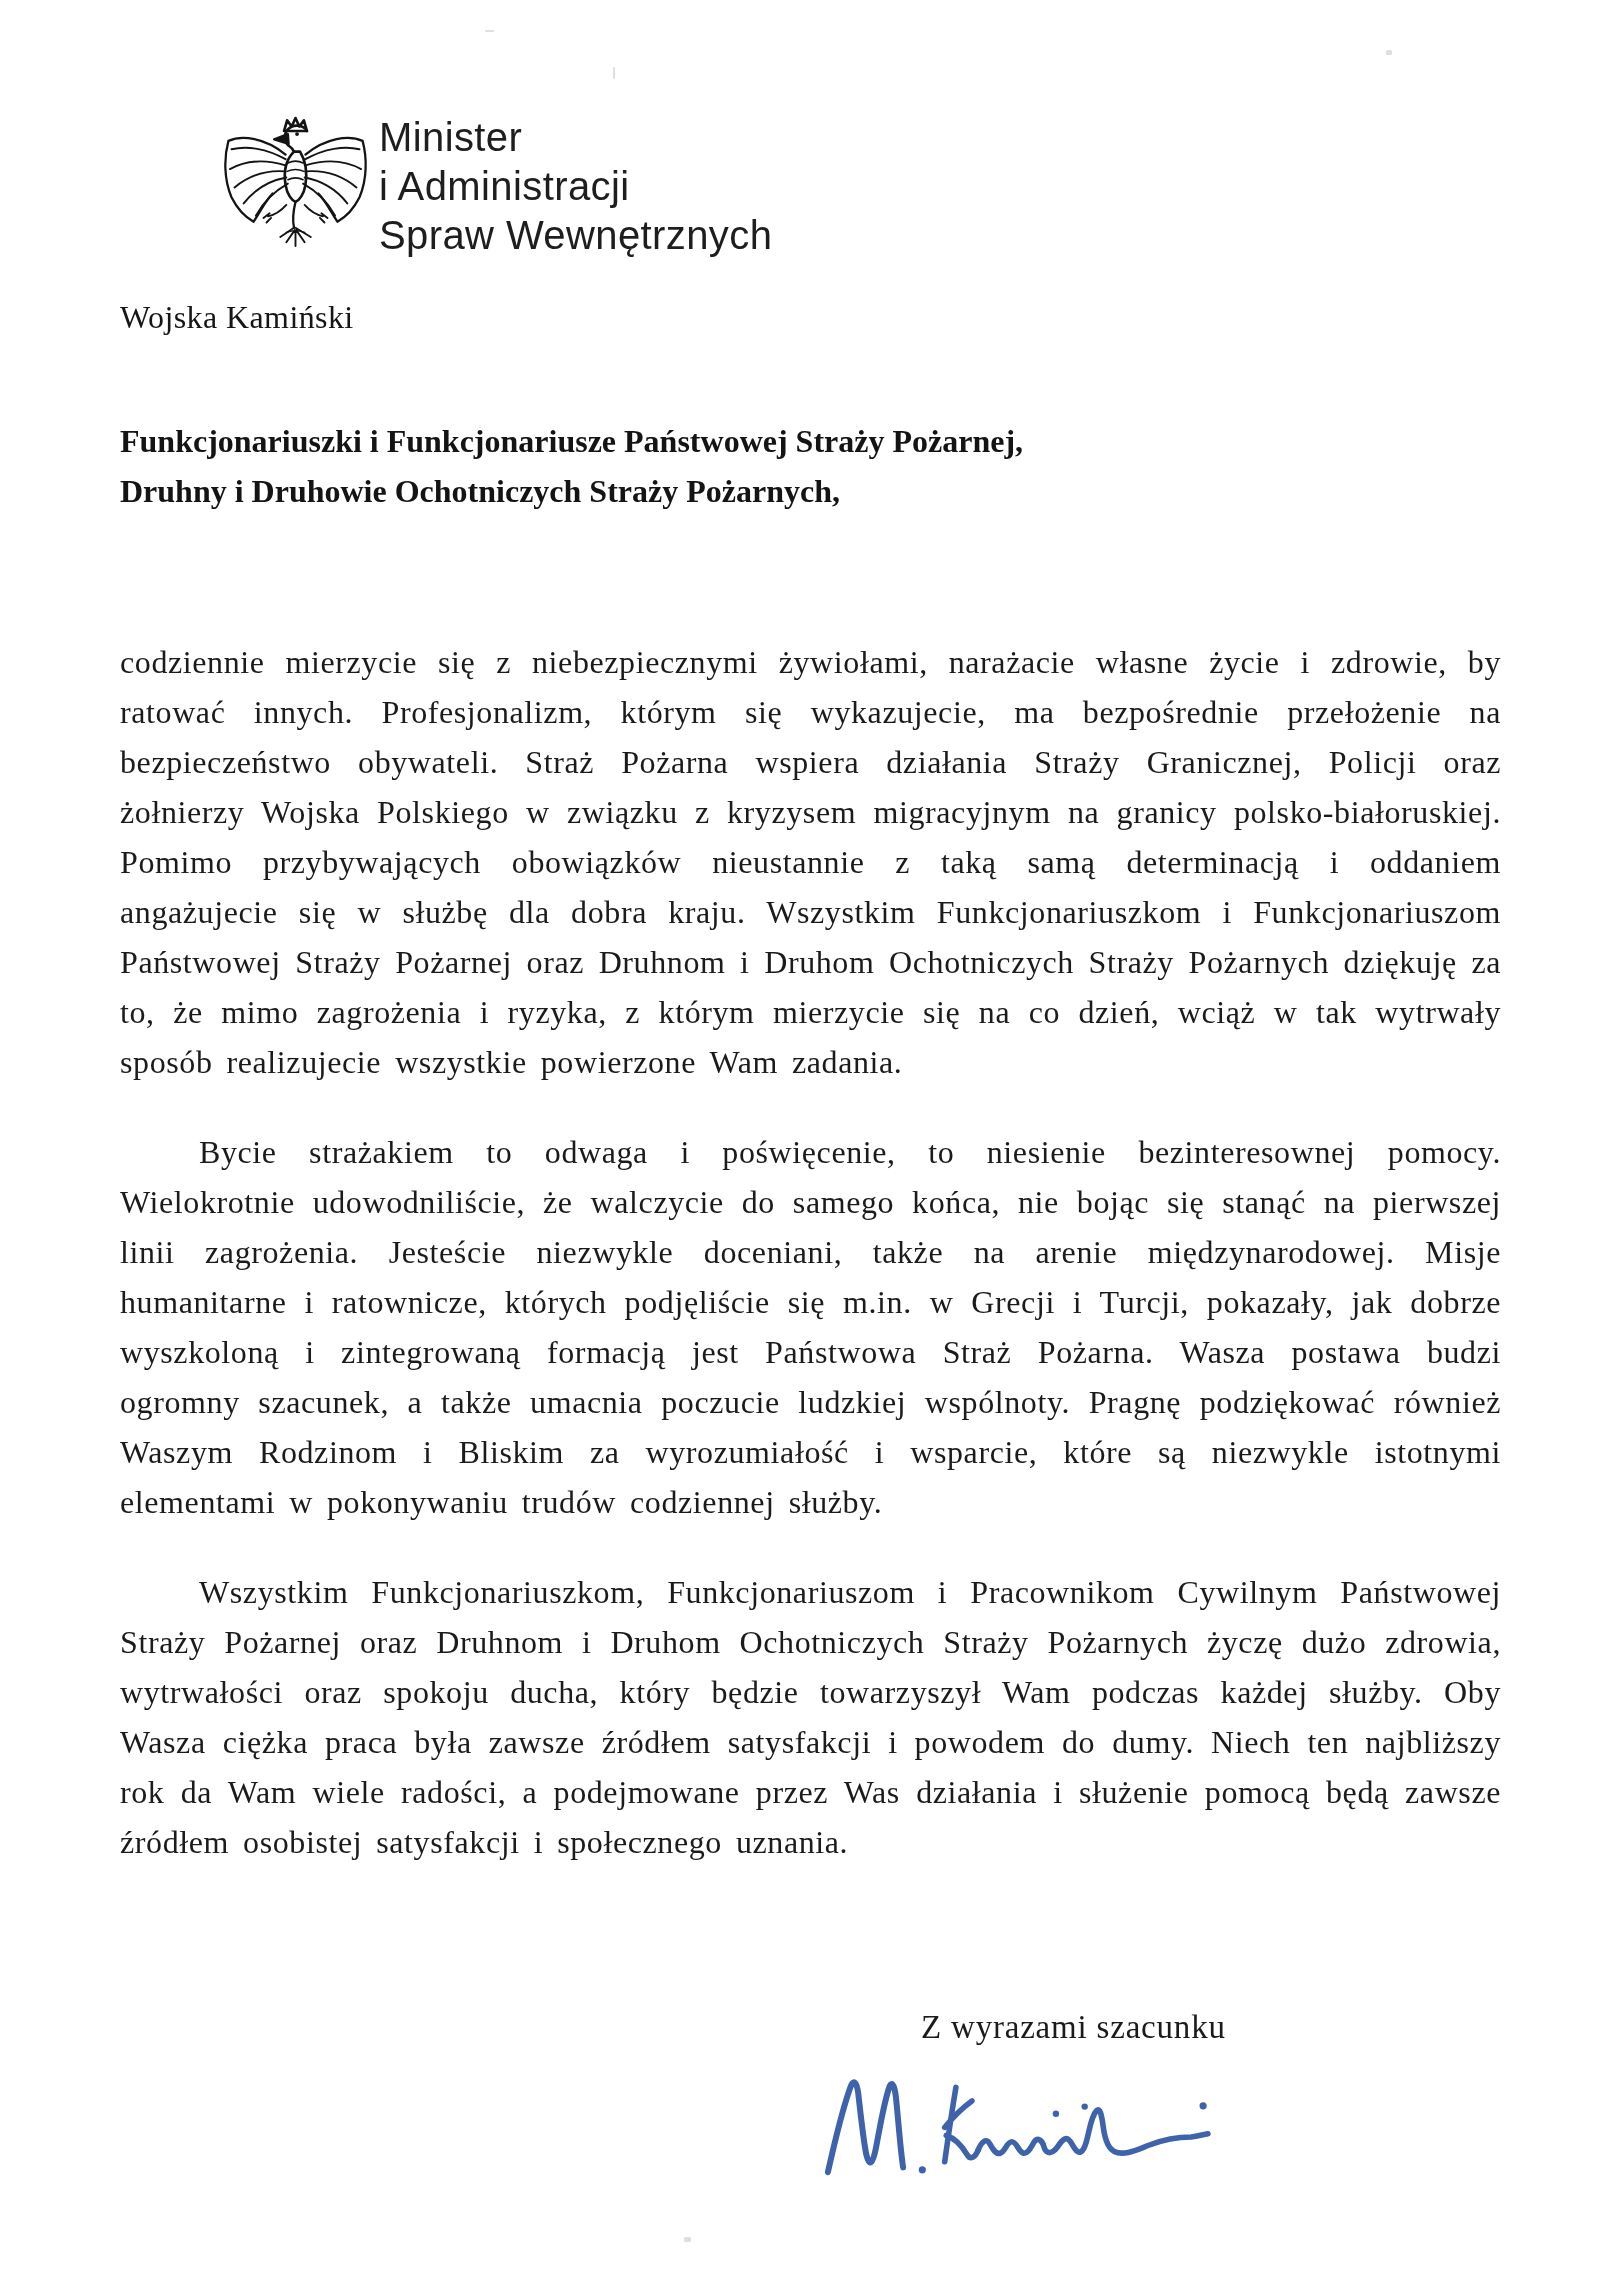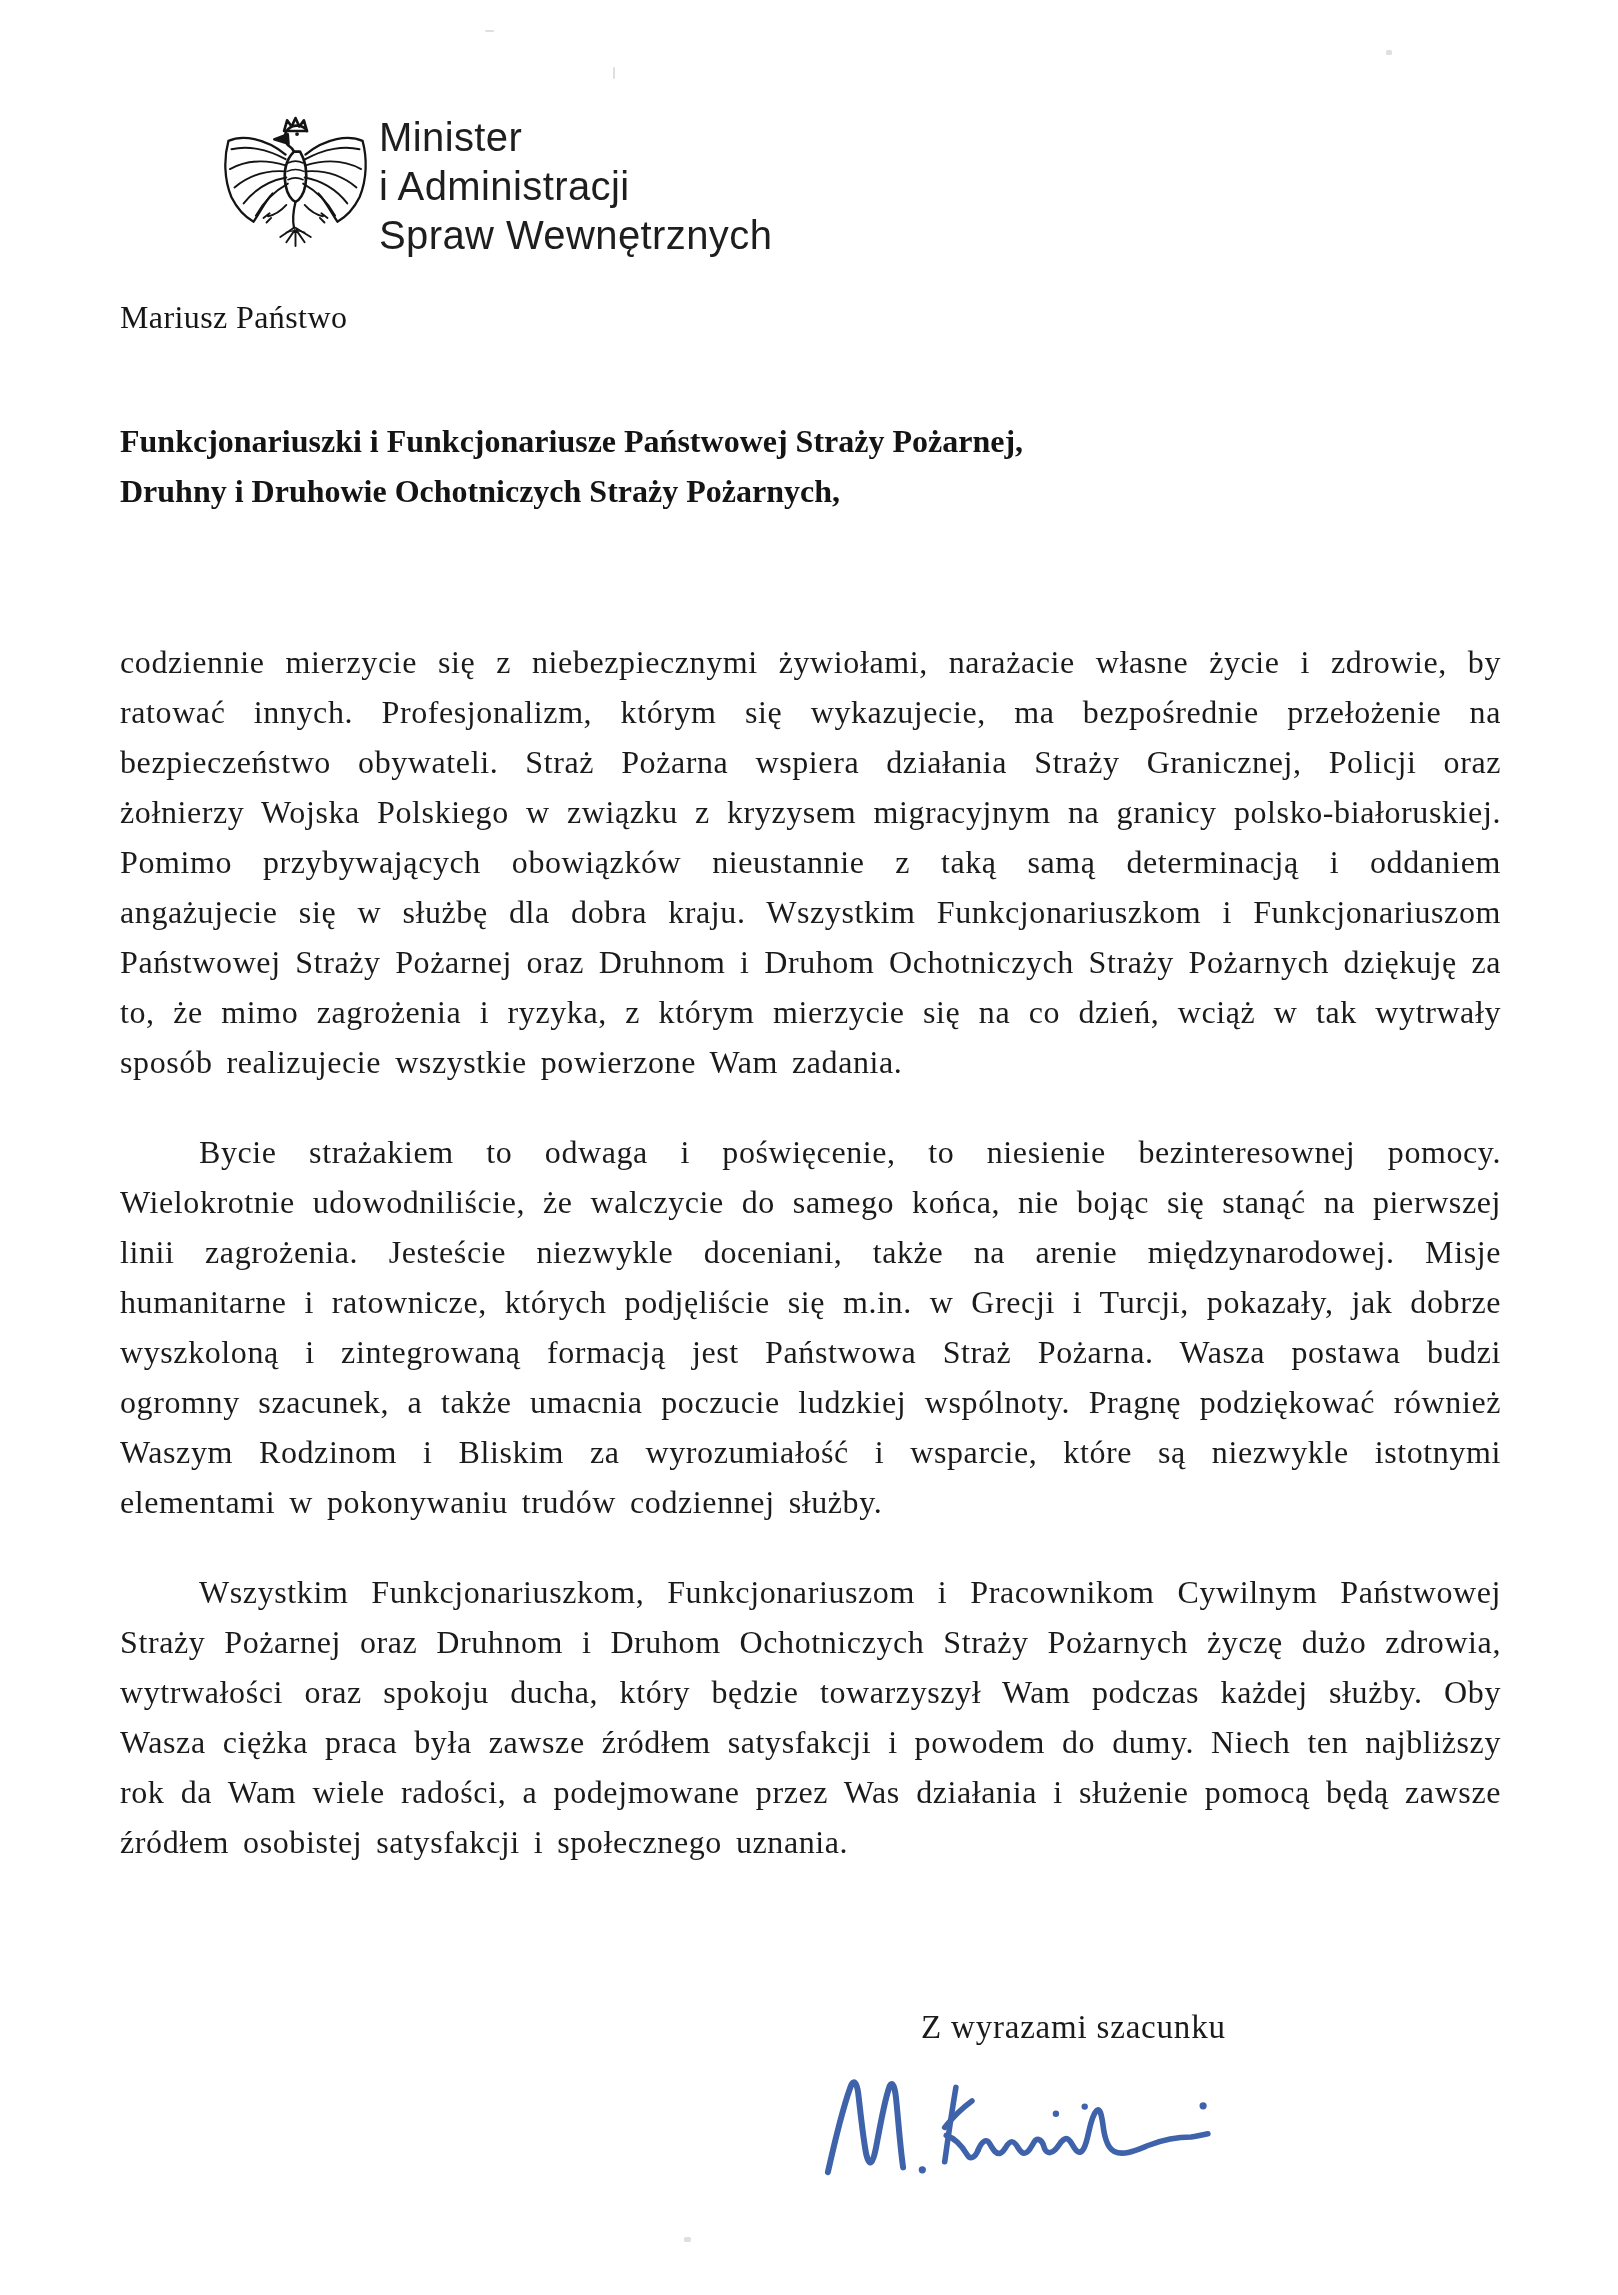--- a/index.html
+++ b/index.html
@@ -156,21 +156,21 @@
       <path d="M88 154 Q100 150 112 154" stroke-width="2"></path>
     </g>
   </svg>
 
   <div class="ministry-title">
     <div>Minister</div>
     <div>i Administracji</div>
     <div>Spraw Wewnętrznych</div>
   </div>
 
-  <div class="minister-name">Mariusz Państwo</div>
+  <div class="minister-name">Wojska Kamiński</div>
 
   <div class="salutation">
     <div>Funkcjonariuszki i Funkcjonariusze Państwowej Straży Pożarnej,</div>
     <div>Druhny i Druhowie Ochotniczych Straży Pożarnych,</div>
   </div>
 
   <div class="body-copy">
     <p>codziennie mierzycie się z niebezpiecznymi żywiołami, narażacie własne życie i zdrowie, by ratować innych. Profesjonalizm, którym się wykazujecie, ma bezpośrednie przełożenie na bezpieczeństwo obywateli. Straż Pożarna wspiera działania Straży Granicznej, Policji oraz żołnierzy Wojska Polskiego w związku z kryzysem migracyjnym na granicy polsko-białoruskiej. Pomimo przybywających obowiązków nieustannie z taką samą determinacją i oddaniem angażujecie się w służbę dla dobra kraju. Wszystkim Funkcjonariuszkom i Funkcjonariuszom Państwowej Straży Pożarnej oraz Druhnom i Druhom Ochotniczych Straży Pożarnych dziękuję za to, że mimo zagrożenia i ryzyka, z którym mierzycie się na co dzień, wciąż w tak wytrwały sposób realizujecie wszystkie powierzone Wam zadania.</p>
     <p>Bycie strażakiem to odwaga i poświęcenie, to niesienie bezinteresownej pomocy. Wielokrotnie udowodniliście, że walczycie do samego końca, nie bojąc się stanąć na pierwszej linii zagrożenia. Jesteście niezwykle doceniani, także na arenie międzynarodowej. Misje humanitarne i ratownicze, których podjęliście się m.in. w Grecji i Turcji, pokazały, jak dobrze wyszkoloną i zintegrowaną formacją jest Państwowa Straż Pożarna. Wasza postawa budzi ogromny szacunek, a także umacnia poczucie ludzkiej wspólnoty. Pragnę podziękować również Waszym Rodzinom i Bliskim za wyrozumiałość i wsparcie, które są niezwykle istotnymi elementami w pokonywaniu trudów codziennej służby.</p>
     <p>Wszystkim Funkcjonariuszkom, Funkcjonariuszom i Pracownikom Cywilnym Państwowej Straży Pożarnej oraz Druhnom i Druhom Ochotniczych Straży Pożarnych życzę dużo zdrowia, wytrwałości oraz spokoju ducha, który będzie towarzyszył Wam podczas każdej służby. Oby Wasza ciężka praca była zawsze źródłem satysfakcji i powodem do dumy. Niech ten najbliższy rok da Wam wiele radości, a podejmowane przez Was działania i służenie pomocą będą zawsze źródłem osobistej satysfakcji i społecznego uznania.</p>

